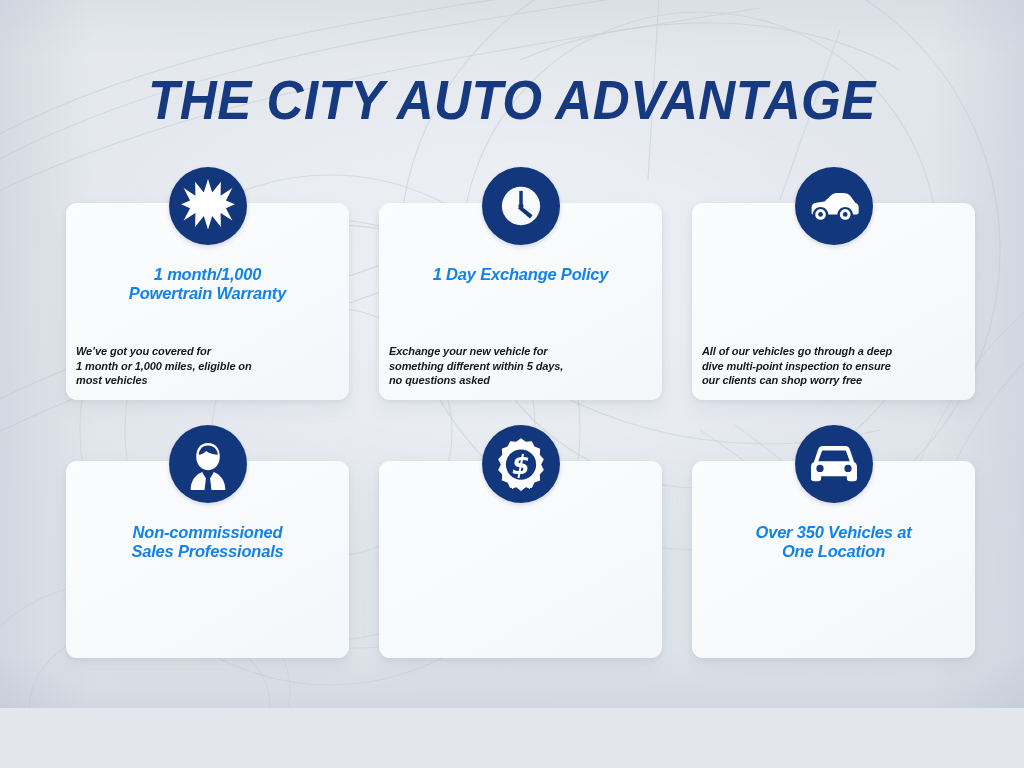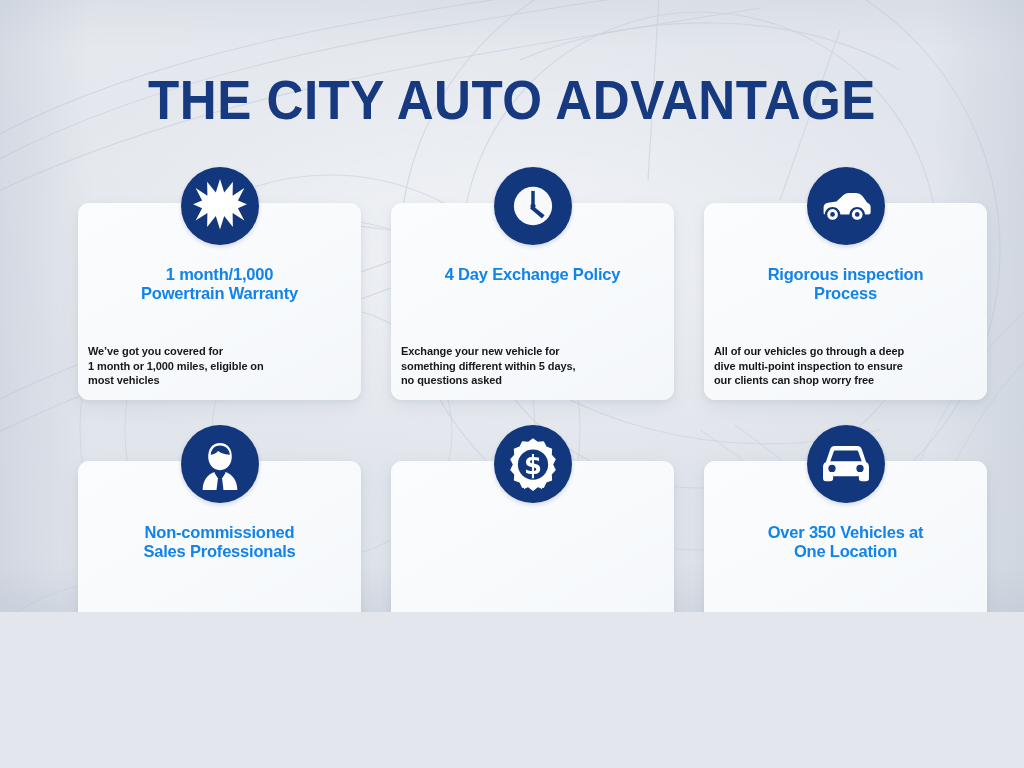--- a/index.html
+++ b/index.html
@@ -11,25 +11,26 @@
     width: 1024px;
     height: 768px;
     overflow: hidden;
     font-family: "Liberation Sans", sans-serif;
     background: #e3e7ed;
   }
 
   #page {
     position: relative;
     width: 1024px;
-    height: 612px;
+    height: 708px;
     background:
       radial-gradient(ellipse 70% 55% at 50% 42%, rgba(255,255,255,0.55) 0%, rgba(255,255,255,0.0) 70%),
       linear-gradient(160deg, #e6eaef 0%, #e1e5ec 45%, #dde2e9 100%);
     overflow: hidden;
+    font-style: italic;
   }
 
   
   .bg-art {
     position: absolute;
     inset: 0;
     width: 1024px;
     height: 768px;
     pointer-events: none;
   }
@@ -56,21 +57,21 @@
     font-weight: bold;
     letter-spacing: 0.5px;
     color: #17397f;
     transform: scaleX(0.93);
     white-space: nowrap;
   }
 
   
   .grid {
     position: absolute;
-    left: 78px;
+    left: 66px;
     top: 203px;
     width: 908px;
     display: grid;
     grid-template-columns: repeat(3, 283px);
     column-gap: 30px;
     row-gap: 61px;
   }
 
   .card {
     position: relative;
@@ -181,35 +182,34 @@
     <div class="card">
       <div class="icon-badge">
         <svg width="58" height="58" viewBox="0 0 100 100" aria-hidden="true">
           <circle cx="50" cy="50" r="46" fill="#13377c"></circle>
           <circle cx="50" cy="50" r="33" fill="#f7f9fb"></circle>
           <path d="M47 24 h6 v27 h-6 z" fill="#13377c"></path>
           <path d="M48.5 48.5 L70 66 l-4.6 5.6 L45 54.5 z" fill="#13377c"></path>
           <circle cx="50" cy="50" r="4.4" fill="#13377c"></circle>
         </svg>
       </div>
-      <div class="card-heading">4 Day Exchange Policy</div>
+      <div class="card-heading">1 Day Exchange Policy</div>
       <div class="card-body">Exchange your new vehicle for<br>something different within 5 days,<br>no questions asked</div>
     </div>
 
     <div class="card">
       <div class="icon-badge">
         <svg width="56" height="56" viewBox="0 0 100 100" aria-hidden="true">
           <path fill="#ffffff" d="M10 62 L10 52 C10 48 13 45 18 44 L33 42 L45 31 C48 28 52 27 57 27 L66 27 C72 27 77 29 80 33 L88 44 C92 46 94 48 94 52 L94 62 C94 64 92 65 90 65 L84 65 C83 57 77 52 70 52 C63 52 57 57 56 65 L40 65 C39 57 33 52 26 52 C19 52 13 57 12 65 L12 65 C11 65 10 64 10 62 Z M50 34 L50 42 L36 43 L45 35 C46 34 48 34 50 34 Z M55 34 L65 34 C69 34 72 35 74 38 L78 43 L55 42 Z"></path>
           <circle cx="26" cy="65" r="9.5" fill="#ffffff"></circle>
           <circle cx="26" cy="65" r="4.2" fill="#13377c"></circle>
           <circle cx="70" cy="65" r="9.5" fill="#ffffff"></circle>
           <circle cx="70" cy="65" r="4.2" fill="#13377c"></circle>
         </svg>
       </div>
-      <div class="card-heading">Rigorous inspection<br>Process</div>
       <div class="card-body">All of our vehicles go through a deep<br>dive multi-point inspection to ensure<br>our clients can shop worry free</div>
     </div>
 
     <div class="card">
       <div class="icon-badge">
         <svg width="62" height="62" viewBox="0 0 100 100" aria-hidden="true">
           <circle cx="50" cy="50" r="48" fill="#13377c"></circle>
           <path fill="#ffffff" d="M50 16 C38 16 31 25 31 38 C31 50 38 60 50 60 C62 60 69 50 69 38 C69 25 62 16 50 16 Z"></path>
           <path fill="#13377c" d="M35 35 C36 25 42 20 50 20 C59 20 65 26 66 35 C60 35 52 33 47 29 C43 33 39 35 35 35 Z"></path>
           <path fill="#ffffff" d="M22 92 C22 76 31 66 41 63 L50 78 L59 63 C69 66 78 76 78 92 Z"></path>

